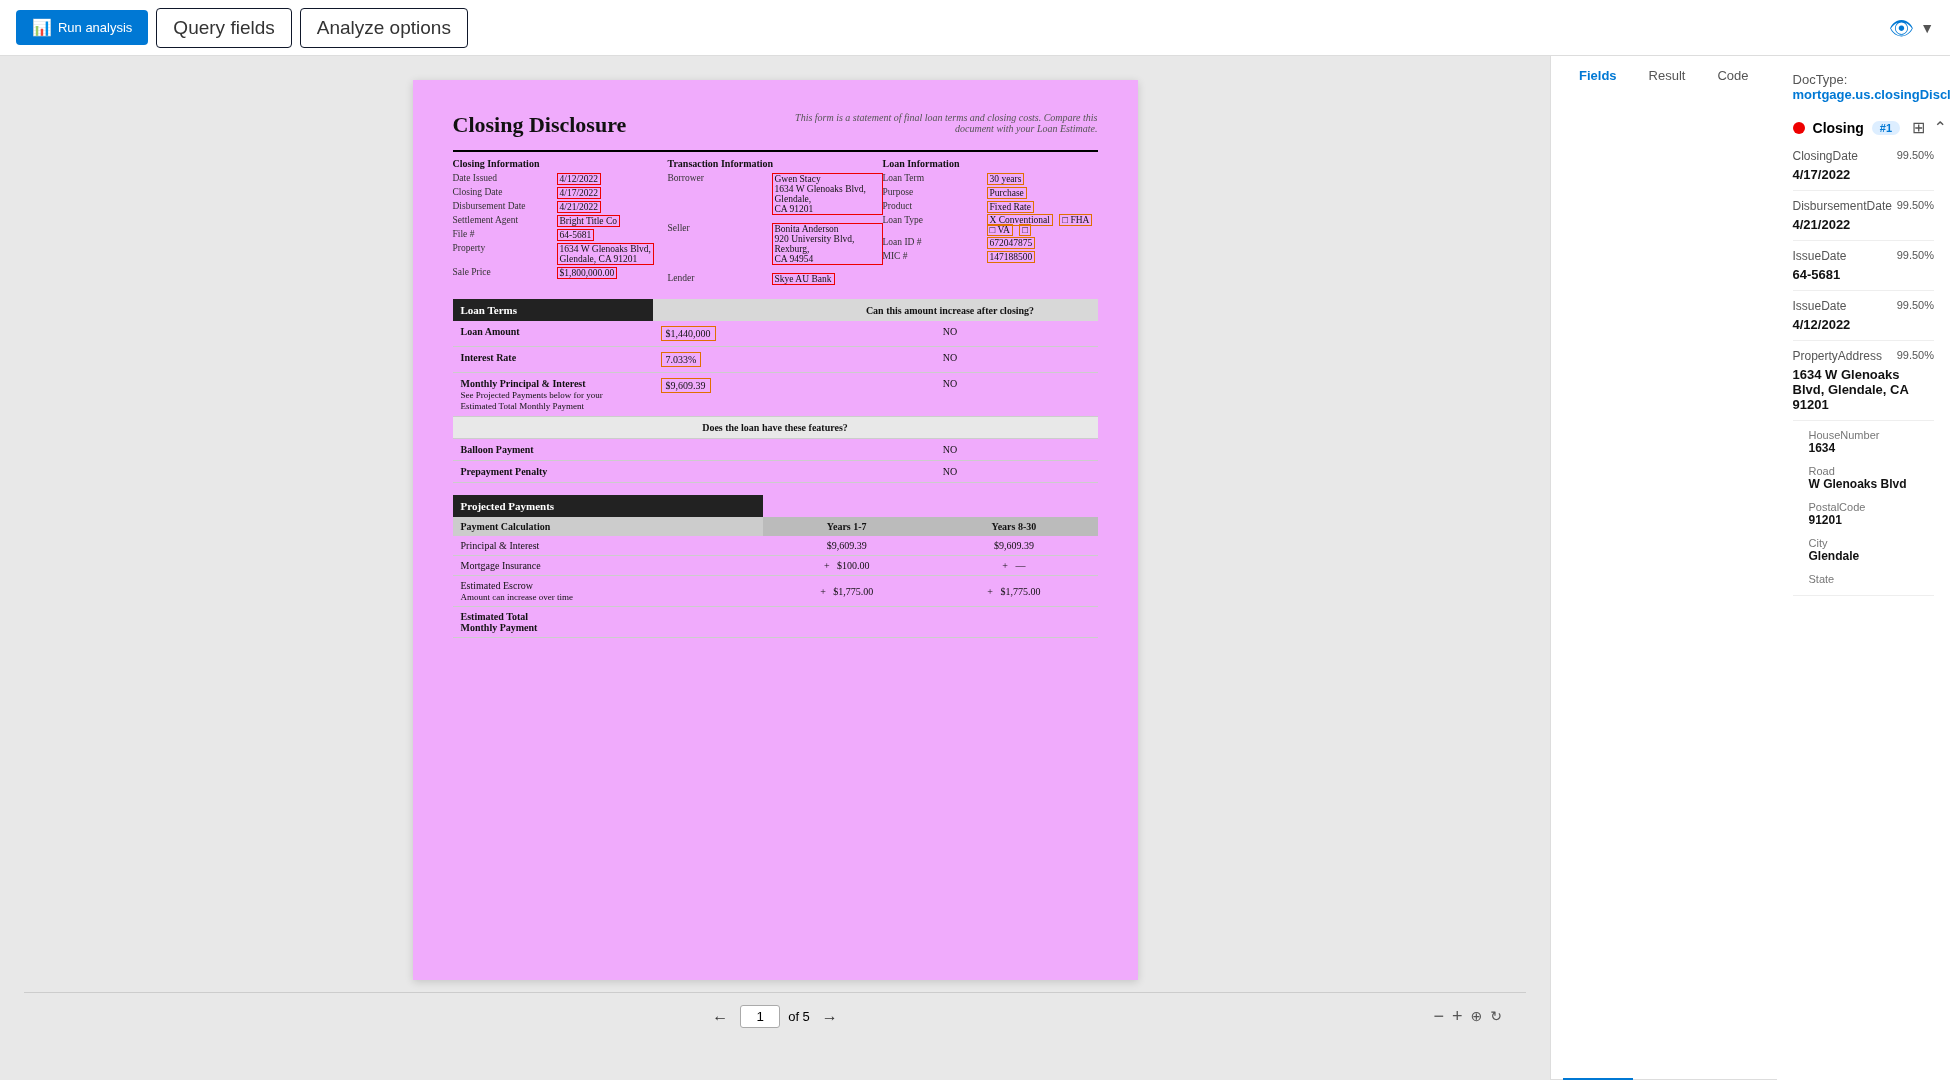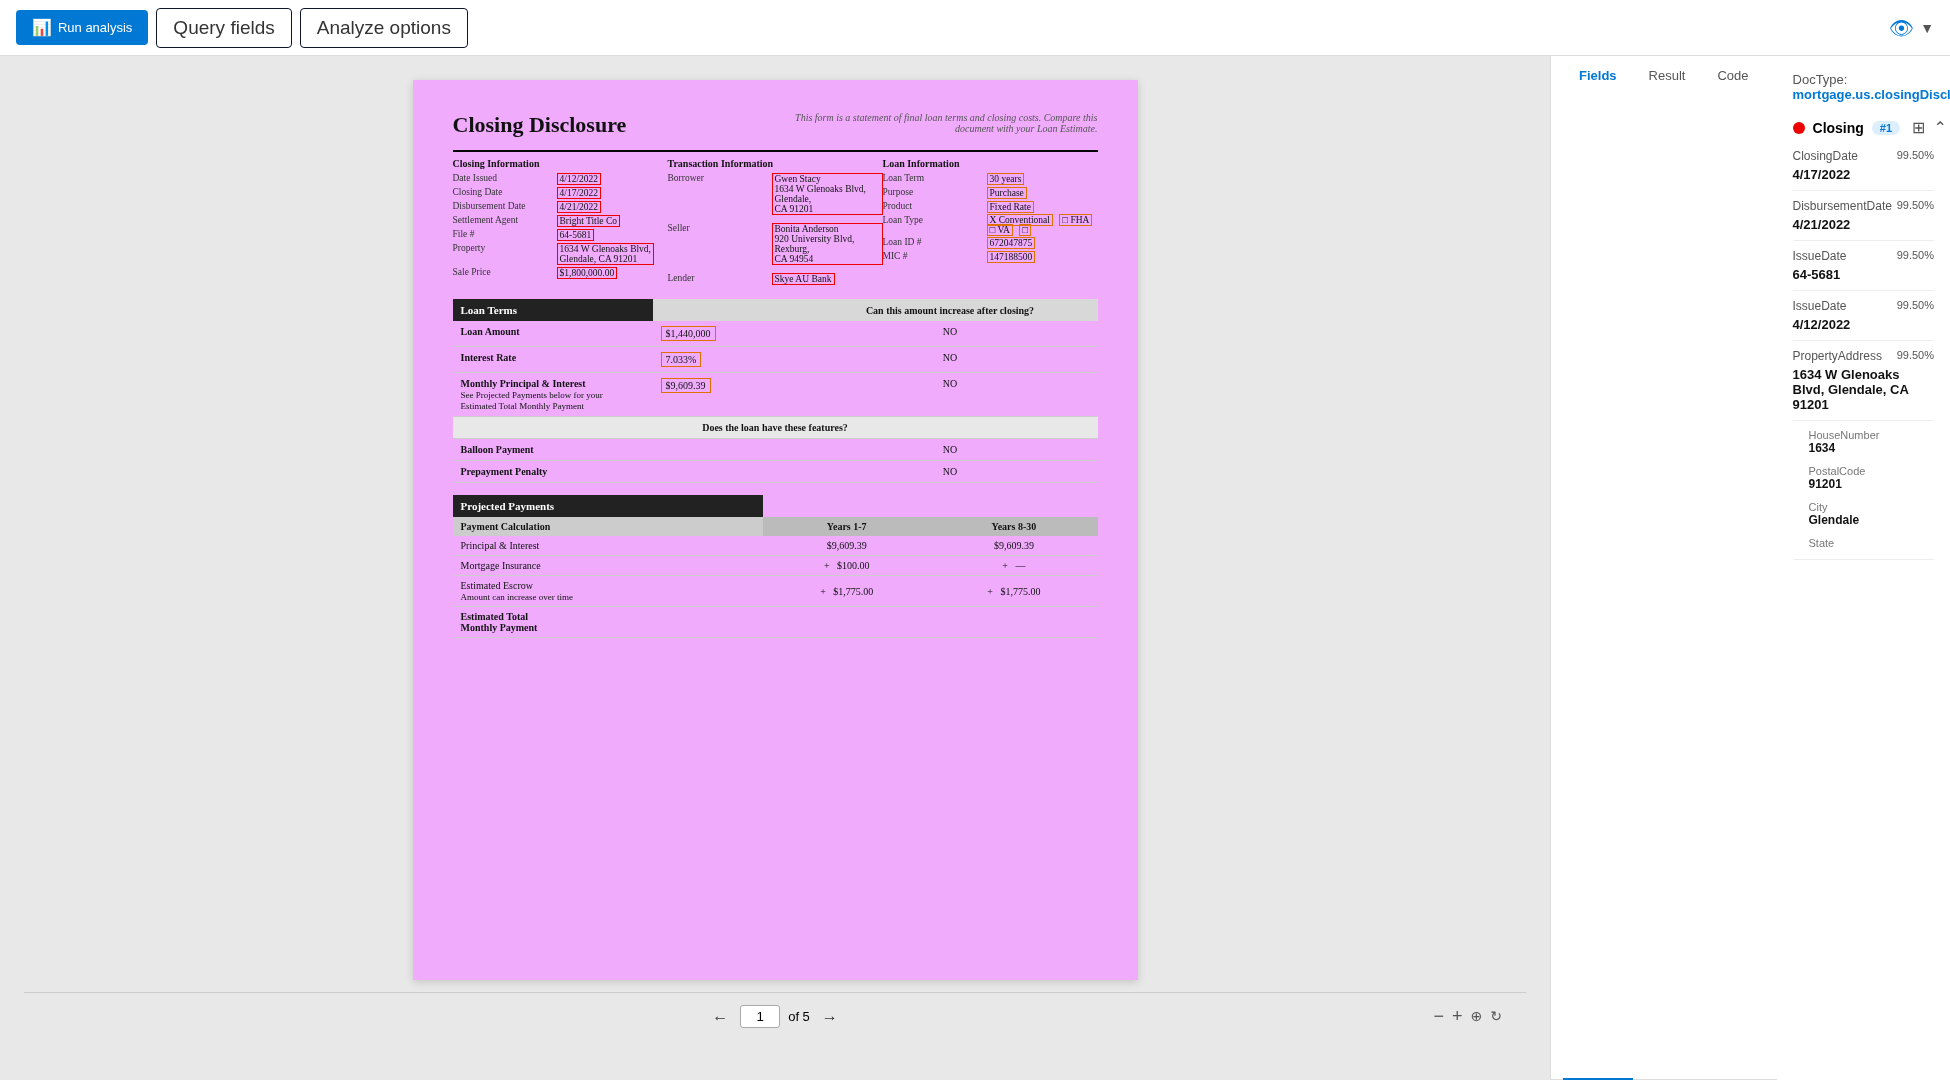--- a/index.html
+++ b/index.html
@@ -423,20 +423,24 @@
             <span class="field-conf">99.50%</span>
           </div>
           <div class="field-value">1634 W Glenoaks Blvd, Glendale, CA 91201</div>
           <hr class="field-divider">
 
           <div class="sub-field">
             <div class="sub-field-name">HouseNumber</div>
             <div class="sub-field-value">1634</div>
           </div>
           <div class="sub-field">
+            <div class="sub-field-name">Road</div>
+            <div class="sub-field-value">W Glenoaks Blvd</div>
+          </div>
+          <div class="sub-field">
             <div class="sub-field-name">PostalCode</div>
             <div class="sub-field-value">91201</div>
           </div>
           <div class="sub-field">
             <div class="sub-field-name">City</div>
             <div class="sub-field-value">Glendale</div>
           </div>
           <div class="sub-field">
             <div class="sub-field-name">State</div>
             <div class="sub-field-value"></div>

